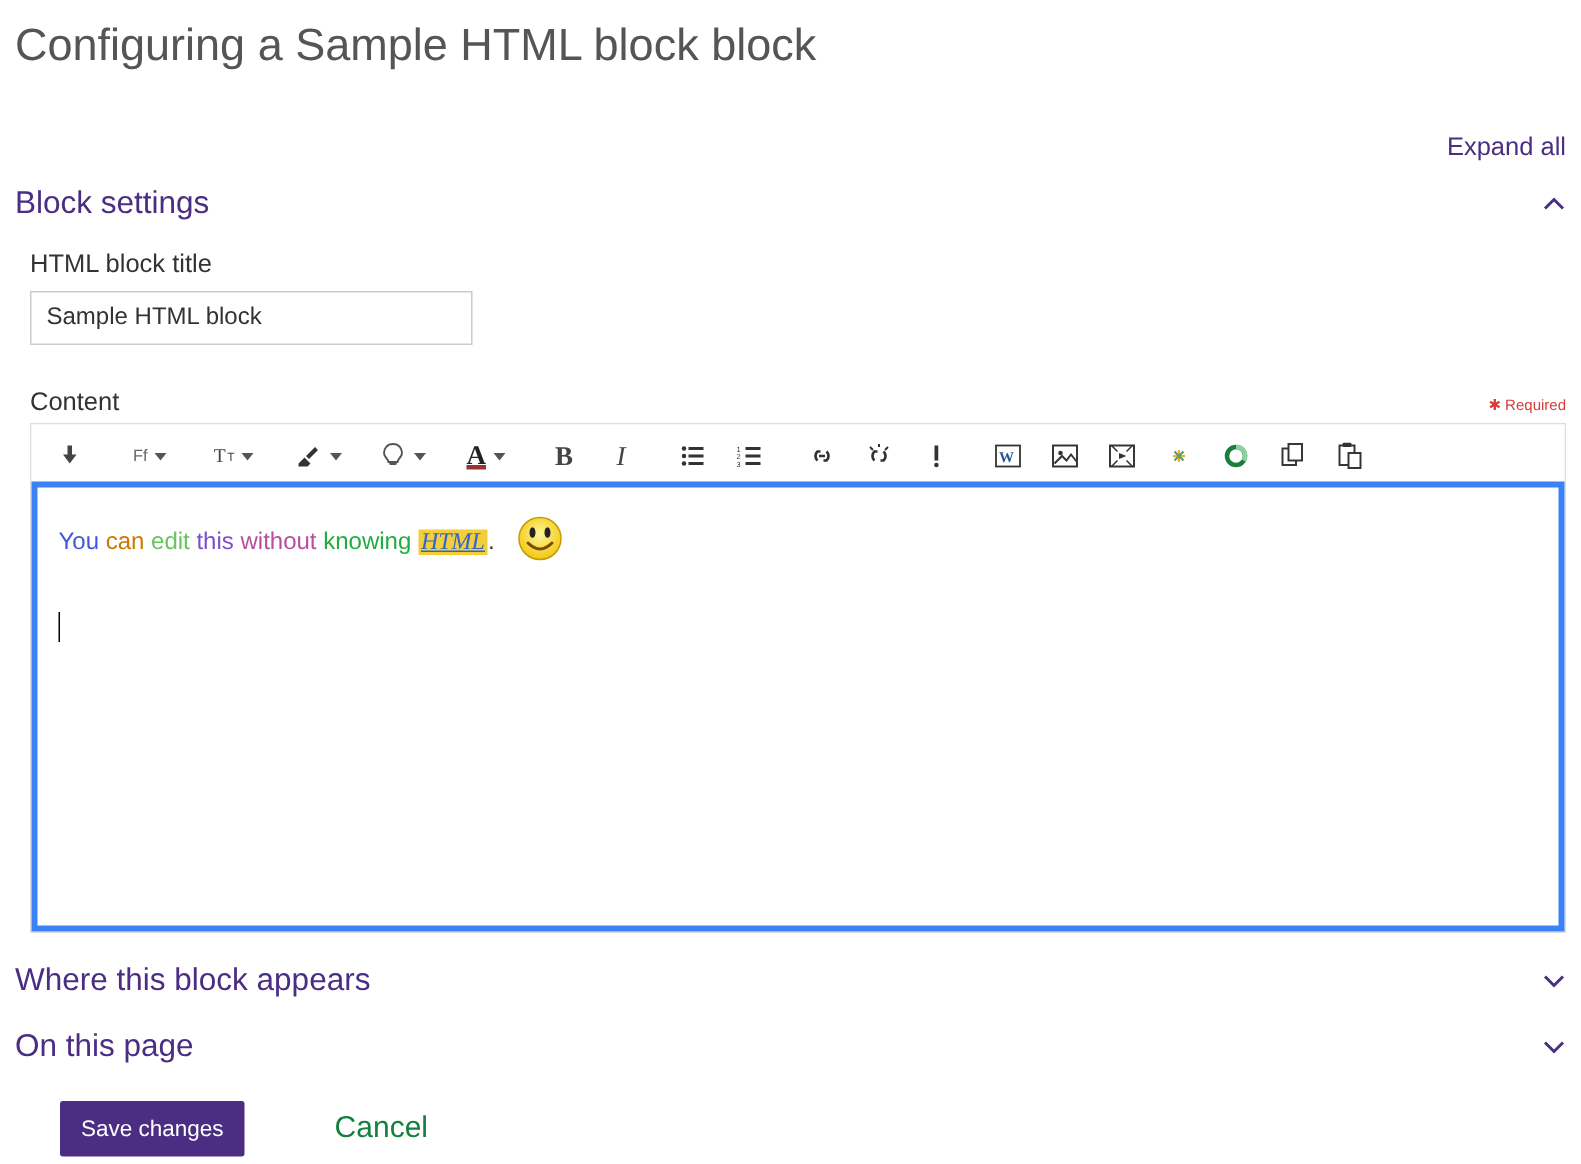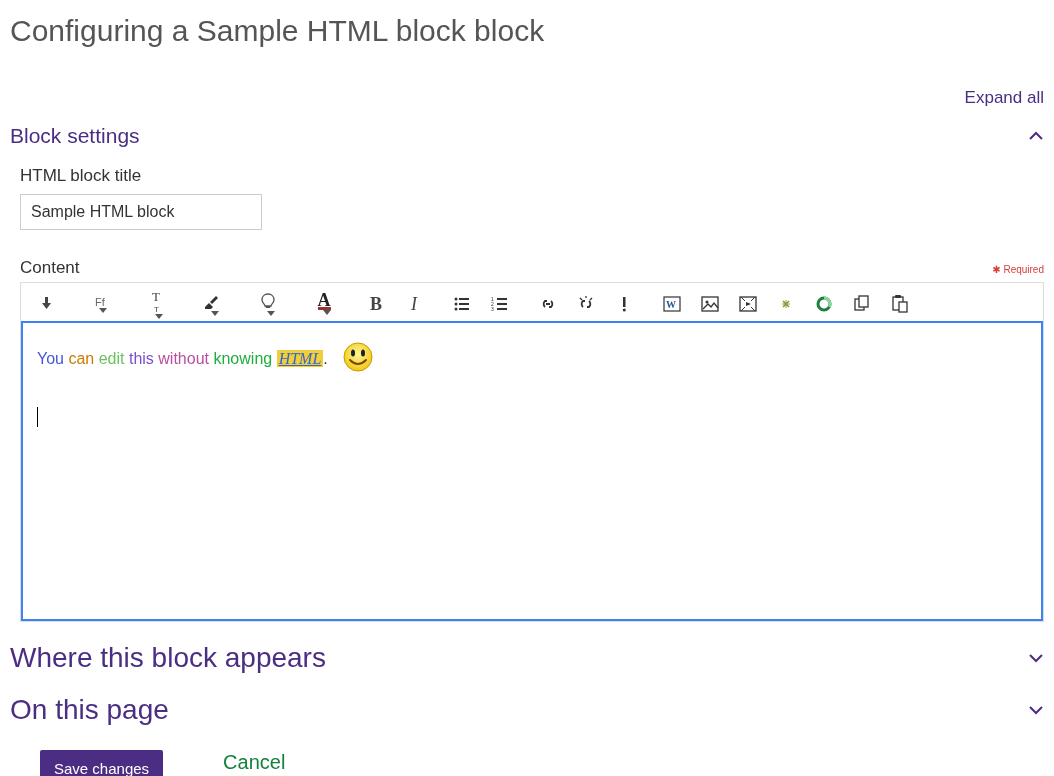--- a/index.html
+++ b/index.html
@@ -49,21 +49,21 @@
   .field-label {
     font-size: 17px;
     color: #333;
     margin: 18px 0 8px 10px;
   }
   .text-input {
     border: 1px solid #ccc;
     padding: 8px 10px;
     font-size: 16px;
     color: #333;
-    width: 242px;
+    width: 295px;
     margin-left: 10px;
   }
   .content-header {
     display:flex;
     justify-content: space-between;
     align-items: baseline;
     margin: 28px 0 4px 10px;
   }
   .required-note {
     font-size: 10px;
@@ -82,33 +82,32 @@
   }
   .tb {
     width: 38px;
     height: 30px;
     display:flex;
     align-items:center;
     justify-content:center;
     cursor:pointer;
     color:#444;
     position:relative;
-    flex-direction:column;
   }
   .tb.wider { width:46px; }
   .tb svg { width:18px; height:18px; }
   .drop-caret {
     width:0;height:0;
     border-left:4px solid transparent;
     border-right:4px solid transparent;
     border-top:5px solid #555;
     margin-left:5px;
   }
   .editor-body {
-    border: 2px solid #3b82f6;
+    border: 4px solid #3b82f6;
     min-height: 300px;
     padding: 18px 14px;
     font-size: 16px;
     line-height: 1.6;
   }
   .editor-body .cursor {
     display:inline-block;
     width:1px;
     height:20px;
     background:#000;
@@ -133,21 +132,21 @@
   .smiley {
     display:inline-block;
     width:32px;height:32px;
     vertical-align:middle;
     margin-left:10px;
     margin-bottom:6px;
   }
   .footer-actions {
     display:flex;
     gap: 54px;
-    align-items:flex-start;
+    align-items:center;
     margin: 24px 0 0 30px;
   }
   .btn-primary {
     background:#4b2e83;
     color:#fff;
     border:none;
     padding: 10px 14px;
     font-size:15px;
     cursor:pointer;
     border-radius:2px;
@@ -159,21 +158,21 @@
     font-size:20px;
     cursor:pointer;
   }
   .collapsed-section {
     display:flex;
     justify-content:space-between;
     align-items:center;
     cursor:pointer;
     margin-top:20px;
   }
-  .collapsed-section .section-title { font-size:28px; }
+  .collapsed-section .section-title { font-size:21px; }
   
   .ff-label { font-size:11px; color:#666; }
   .t-label { font-size:13px; font-family:Georgia,serif; color:#444; }
   .t-sub { font-size:8px; vertical-align:sub; color:#444; margin-left:1px;}
   .toolbar-group-gap { width:10px; }
 </style>
 </head>
 <body>
 
 <h1 class="page-title">Configuring a Sample HTML block block</h1>

